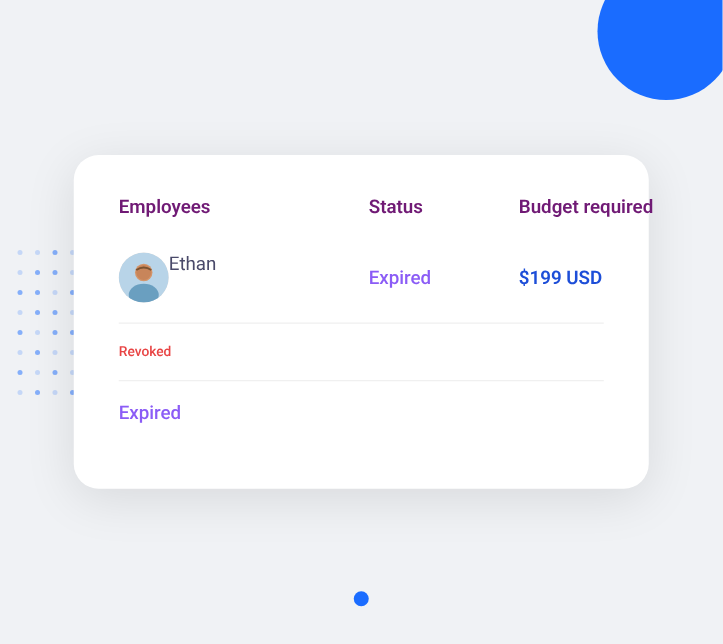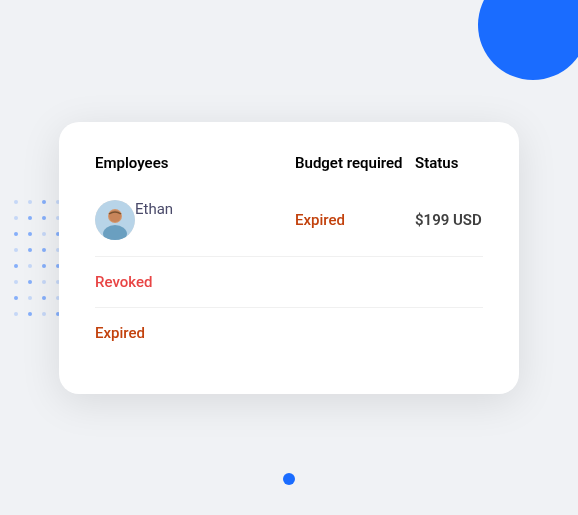--- a/index.html
+++ b/index.html
@@ -56,21 +56,21 @@
     .table-header {
       display: grid;
       grid-template-columns: 200px 120px 160px;
       padding: 0 0 12px 0;
       border-bottom: none;
     }
 
     .table-header-cell {
       font-size: 15px;
       font-weight: 600;
-      color: #000000;
+      color: #701a75;
     }
 
     .table-row {
       display: grid;
       grid-template-columns: 200px 120px 160px;
       align-items: center;
       padding: 16px 0;
       border-bottom: 1px solid #f0f0f0;
     }
 
@@ -102,33 +102,33 @@
     }
 
     .employee-name {
       font-size: 15px;
       color: #4a4a6a;
       font-weight: 400;
     }
 
     .status-expired {
       font-size: 15px;
-      color: #c2410c;
+      color: #8b5cf6;
       font-weight: 500;
     }
 
     .status-revoked {
-      font-size: 15px;
+      font-size: 11px;
       color: #e84444;
       font-weight: 500;
     }
 
     .budget {
       font-size: 15px;
-      color: #404040;
+      color: #1d4ed8;
       font-weight: 600;
     }
 
     
     .dots-container {
       display: grid;
       grid-template-columns: repeat(4, 8px);
       grid-template-rows: repeat(8, 10px);
       gap: 6px;
       position: absolute;
@@ -187,22 +187,22 @@
   <div class="dot faded"></div>
     <div class="dot"></div>
     <div class="dot faded"></div>
     <div class="dot"></div>
 </div>
 
 <div class="card">
 
   <div class="table-header">
     <div class="table-header-cell">Employees</div>
+    <div class="table-header-cell">Status</div>
     <div class="table-header-cell">Budget required</div>
-    <div class="table-header-cell">Status</div>
   </div>
 
   <div class="table-row">
     <div class="employee-cell">
       <div class="avatar">
 
         <svg viewBox="0 0 40 40" xmlns="http://www.w3.org/2000/svg">
           <circle cx="20" cy="20" r="20" fill="#b8d4e8"></circle>
           <circle cx="20" cy="16" r="7" fill="#d4956a"></circle>
           <ellipse cx="20" cy="34" rx="12" ry="9" fill="#6a9fc0"></ellipse>

